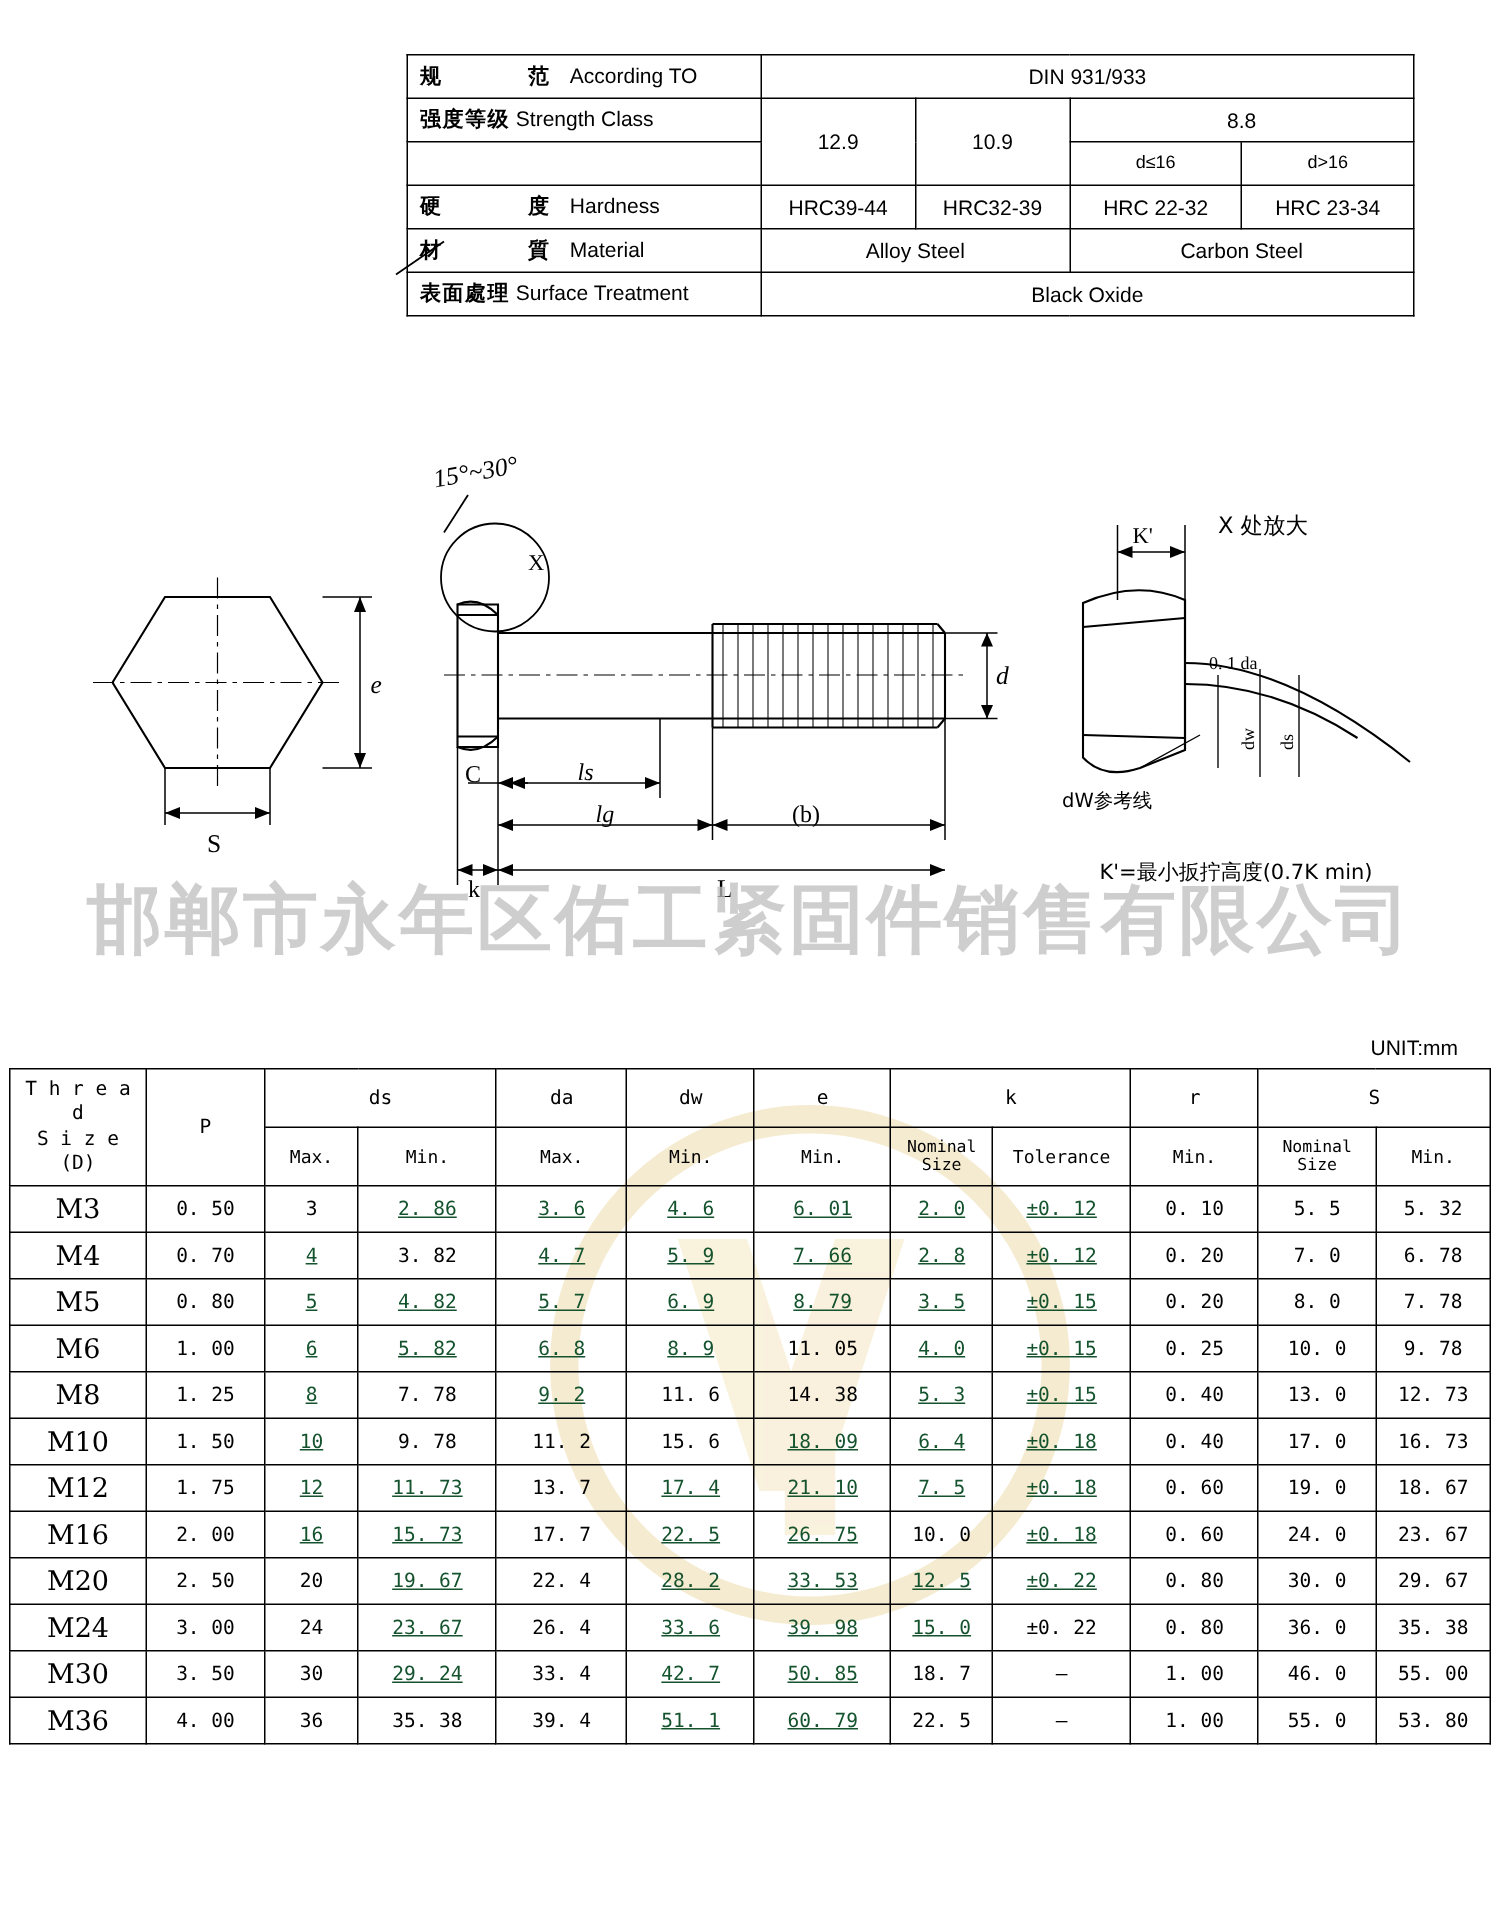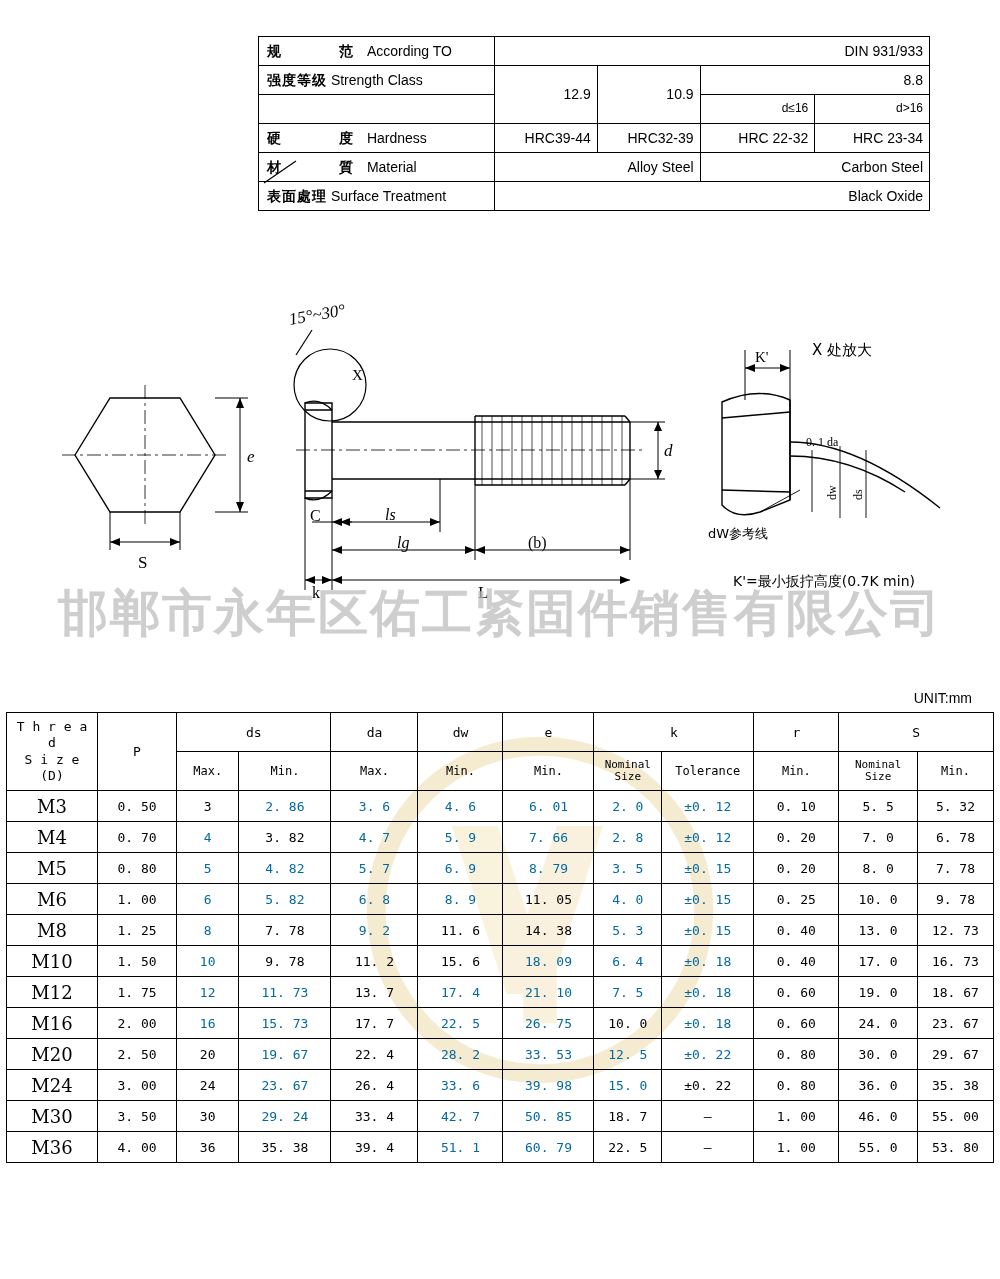--- a/index.html
+++ b/index.html
@@ -12,33 +12,33 @@
     height: 1279px;
     position: relative;
     font-family: "Liberation Sans", sans-serif;
     color: #000;
     overflow: hidden;
   }
 
   
   .spec-wrap {
     position: absolute;
-    left: 258px;
+    left: 271px;
     top: 36px;
     width: 672px;
   }
   table.spec {
     border-collapse: collapse;
     width: 672px;
     font-size: 14px;
   }
   table.spec td {
     border: 1px solid #000;
     padding: 3px 6px;
-    text-align: right;
+    text-align: center;
     vertical-align: middle;
     height: 22px;
     line-height: 1.15;
   }
   table.spec td.label {
     text-align: left;
     white-space: nowrap;
     padding-left: 8px;
   }
   .cn {
@@ -121,21 +121,21 @@
     border: 1px solid #000;
     text-align: center;
     vertical-align: middle;
     padding: 2px 2px;
     height: 26px;
     font-weight: normal;
   }
   table.dim th.group { height: 34px; }
   table.dim th.sub { height: 34px; font-size: 12px; }
   table.dim td.th-size { font-family: "DejaVu Serif", serif; font-size: 18px; }
-  .hl { color: #0369a1; }
+  .hl { color: #14532d; text-decoration: underline; }
   .nom { line-height: 1.05; font-size: 11px; }
 </style>
 </head>
 <body>
 
 <div class="spec-wrap">
   <table class="spec">
     <tbody>
         <tr>
       <td class="label" style="width:230px">

